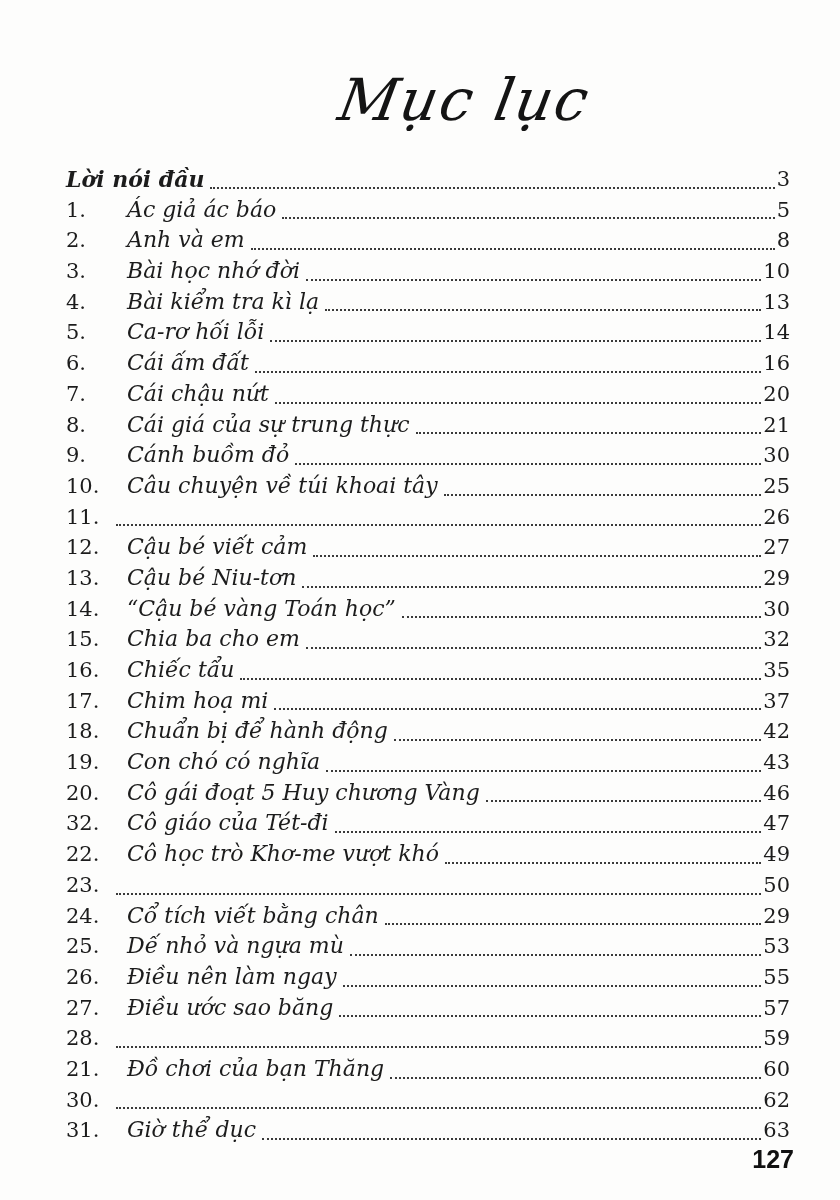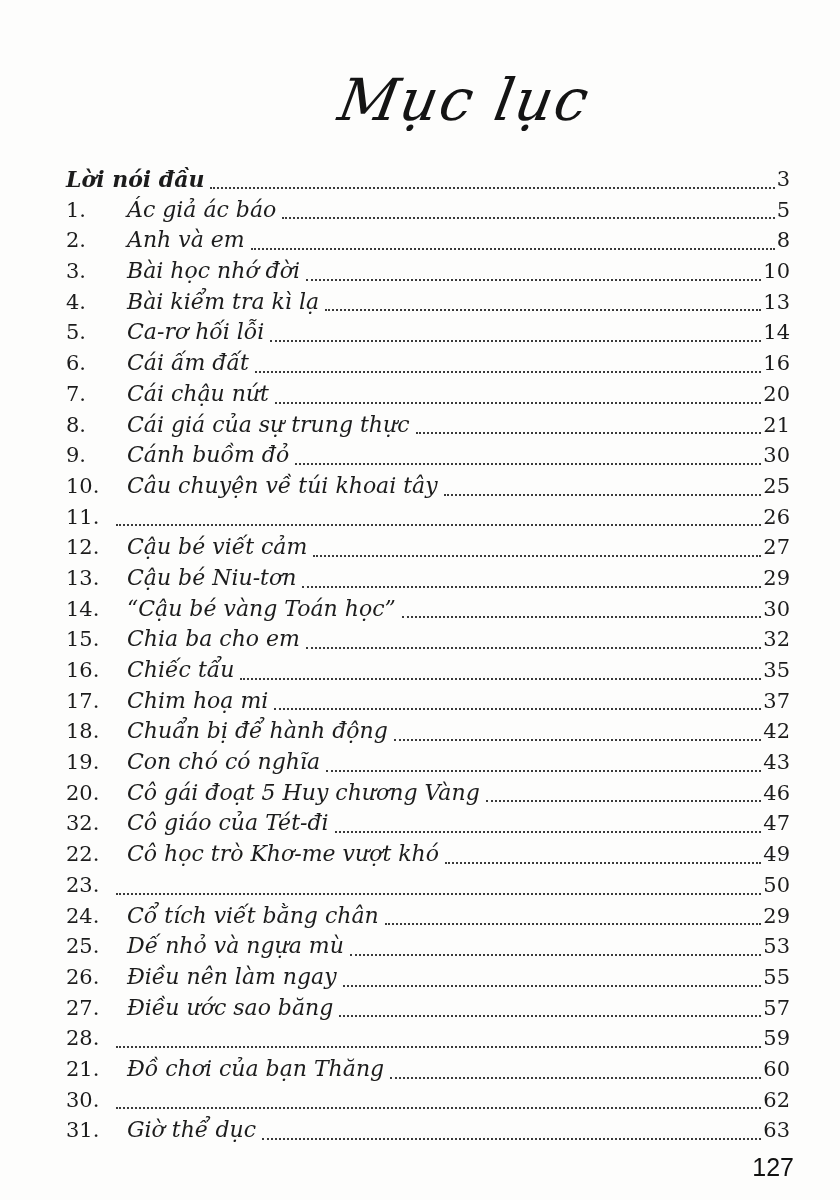--- a/index.html
+++ b/index.html
@@ -62,23 +62,23 @@
   }
   .pagenum {
     flex: none;
     font-style: normal;
     font-size: 21px;
     text-align: right;
   }
   .folio {
     position: absolute;
     right: 46px;
-    bottom: 18px;
+    bottom: 26px;
     font-family: "Liberation Sans", "DejaVu Sans", sans-serif;
-    font-weight: normal;
+    font-weight: bold;
     font-size: 25px;
     color: #111;
   }
 </style>
 </head>
 <body>
 
 <div class="page">
 
   <h1 class="title">Mục lục</h1>

